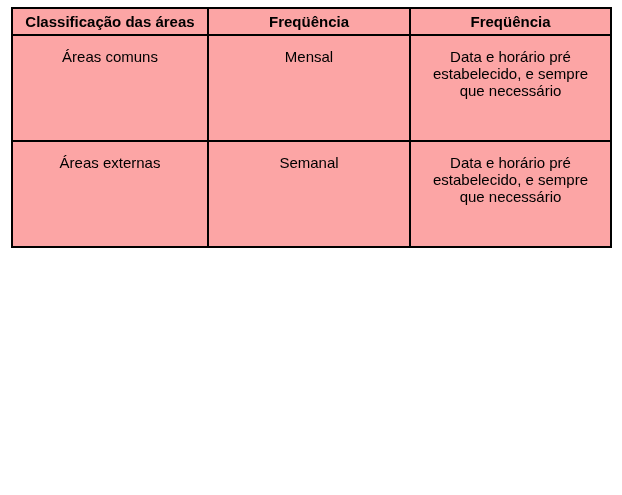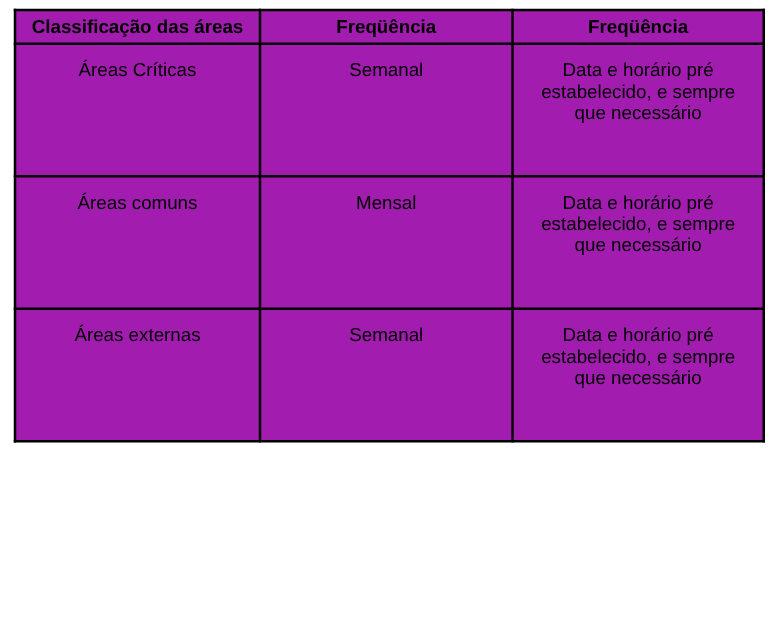--- a/index.html
+++ b/index.html
@@ -27,21 +27,21 @@
     table-layout: fixed;
     background: #ffffff;
   }
   table.freq-table col.c1 { width: 196px; }
   table.freq-table col.c2 { width: 202px; }
   table.freq-table col.c3 { width: 201px; }
   table.freq-table th,
   table.freq-table td {
     border: 2px solid #000000;
     text-align: center;
-    background: #a21caf;
+    background: #fca5a5;
   }
   table.freq-table th {
     height: 23px;
     font-size: 15px;
     font-weight: bold;
     vertical-align: middle;
     padding: 1px 2px;
     line-height: 18px;
   }
   table.freq-table td {
@@ -69,25 +69,20 @@
     </colgroup>
     <thead>
       <tr>
         <th>Classificação das áreas</th>
         <th>Freqüência</th>
         <th>Freqüência</th>
       </tr>
     </thead>
     <tbody>
       <tr>
-        <td>Áreas Críticas</td>
-        <td>Semanal</td>
-        <td><span class="obs-wrap">Data e horário pré estabelecido, e sempre que necessário</span></td>
-      </tr>
-      <tr>
         <td>Áreas comuns</td>
         <td>Mensal</td>
         <td><span class="obs-wrap">Data e horário pré estabelecido, e sempre que necessário</span></td>
       </tr>
       <tr>
         <td>Áreas externas</td>
         <td>Semanal</td>
         <td><span class="obs-wrap">Data e horário pré estabelecido, e sempre que necessário</span></td>
       </tr>
     </tbody>

